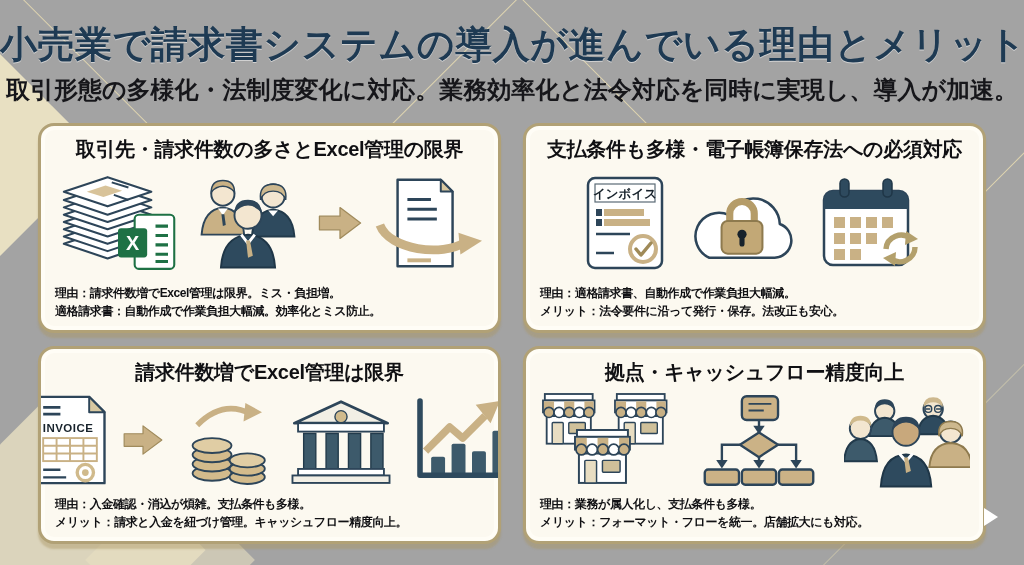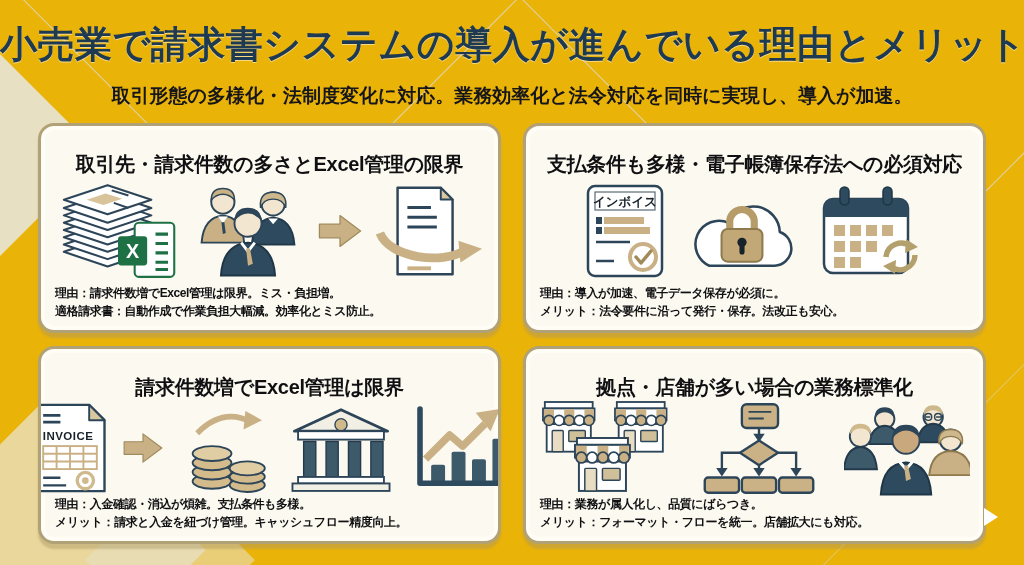--- a/index.html
+++ b/index.html
@@ -1,44 +1,44 @@
 <!DOCTYPE html>
 <html lang="ja"><head>
 <meta charset="utf-8">
 <style>
   * { margin:0; padding:0; box-sizing:border-box; }
   html,body { width:1024px; height:565px; }
   body { font-family:"Liberation Sans","DejaVu Sans",sans-serif; overflow:hidden; }
 
-  .stage { position:relative; width:1024px; height:565px; background:#eab308; overflow:hidden; }
+  .stage { position:relative; width:1024px; height:565px; background:#a3a3a3; overflow:hidden; }
 
   
   .bg-diamond { position:absolute; background:#e8e0c2; transform:rotate(45deg); }
   .bg-diamond.outline { background:transparent; border:1px solid #ddd3af; }
   .bg-d1 { width:150px; height:150px; left:-80px; top:80px; }
   .bg-d2 { width:220px; height:220px; left:-60px; top:440px; opacity:.8; }
   .bg-d3 { width:120px; height:120px; left:110px; top:500px; opacity:.6; }
   .bg-d4 { width:420px; height:420px; left:60px; top:-260px; }
   .bg-d5 { width:520px; height:520px; left:590px; top:-300px; }
   .bg-d6 { width:300px; height:300px; left:880px; top:420px; opacity:.55; }
 
   .header { position:absolute; left:0; top:20px; width:1024px; text-align:center; }
   .title { font-size:37px; font-weight:800; color:#1e3a53; letter-spacing:.5px;
            text-shadow:0 1px 0 rgba(255,255,255,.5); white-space:nowrap; }
-  .subtitle { margin-top:13px; font-size:19px; font-weight:700; color:#16161a; white-space:nowrap; }
+  .subtitle { margin-top:4px; font-size:24px; font-weight:700; color:#16161a; white-space:nowrap; }
 
   .grid { position:absolute; left:38px; top:123px; width:948px;
           display:grid; grid-template-columns:463px 463px; grid-template-rows:210px 198px;
           column-gap:22px; row-gap:13px; }
 
   .card { background:#fcf9f0; border:3px solid #b1a176; border-radius:16px;
           box-shadow: inset 0 0 0 4px #fffdf6, 0 5px 2px rgba(170,150,100,.45);
           display:flex; flex-direction:column; padding:7px 8px 9px; overflow:hidden; }
   .card-title { text-align:center; font-size:20px; font-weight:800; color:#101013;
-                letter-spacing:-.3px; white-space:nowrap; margin-top:18px; }
+                letter-spacing:-.3px; white-space:nowrap; margin-top:3px; }
   .icon-row { flex:1; display:flex; align-items:center; justify-content:center; gap:10px; min-height:0; }
   .icon-row svg { flex:none; }
   .card-text { font-size:12px; font-weight:800; color:#101013; line-height:1.55;
                letter-spacing:-.4px; padding:0 6px; white-space:nowrap; }
 
   .pointer-deco { position:absolute; left:984px; top:508px; width:0; height:0;
                   border-top:9px solid transparent; border-bottom:9px solid transparent;
                   border-left:14px solid #ffffff; }
 </style>
 </head>
@@ -155,21 +155,21 @@
               <rect x="34" y="74" width="11" height="11"></rect>
           </g>
           <g fill="none" stroke="#b3a06c" stroke-width="5.5">
             <path d="M70 74 a15 15 0 0 1 25-10"></path>
             <path d="M99 72 a15 15 0 0 1-25 11"></path>
           </g>
           <path d="M90 56 l12 8 l-13 6z" fill="#b3a06c"></path>
           <path d="M79 91 l-12-8 l13-6z" fill="#b3a06c"></path>
         </svg>
       </div>
-      <div class="card-text">理由：導入が加速、電子データ保存が必須に。</div>
+      <div class="card-text">理由：適格請求書、自動作成で作業負担大幅減。</div>
       <div class="card-text">メリット：法令要件に沿って発行・保存。法改正も安心。</div>
     </section>
 
     <section class="card">
       <h2 class="card-title">請求件数増でExcel管理は限界</h2>
       <div class="icon-row">
         <svg width="82" height="92" viewBox="0 0 84 96">
           <path d="M6 3 h56 l16 16 v74 h-72z" fill="#ffffff" stroke="#2d4559" stroke-width="2.5" stroke-linejoin="round"></path>
           <path d="M62 3 v16 h16z" fill="#d8c8a0" stroke="#2d4559" stroke-width="2" stroke-linejoin="round"></path>
           <path d="M14 14 h18 M14 21 h18" stroke="#2d4559" stroke-width="3"></path>
@@ -221,21 +221,21 @@
           <path d="M14 6 V86 H106" fill="none" stroke="#2e4a5e" stroke-width="6" stroke-linecap="round" stroke-linejoin="round"></path>
           <path d="M20 60 L46 34 L60 46 L84 22" fill="none" stroke="#c9b185" stroke-width="8" stroke-linejoin="round"></path>
           <path d="M74 10 L100 6 L90 30 Z" fill="#c9b185"></path>
         </svg>
       </div>
       <div class="card-text">理由：入金確認・消込が煩雑。支払条件も多様。</div>
       <div class="card-text">メリット：請求と入金を紐づけ管理。キャッシュフロー精度向上。</div>
     </section>
 
     <section class="card">
-      <h2 class="card-title">拠点・店舗が多い場合の業務標準化</h2>
+      <h2 class="card-title">拠点・キャッシュフロー精度向上</h2>
       <div class="icon-row" style="gap:26px">
         <svg width="134" height="96" viewBox="0 0 132 96">
           <defs>
             <g id="store">
               <rect x="2" y="0" width="52" height="7" fill="#ffffff" stroke="#2d4559" stroke-width="2"></rect>
               <rect x="4" y="24" width="48" height="30" fill="#ffffff" stroke="#2d4559" stroke-width="2"></rect>
               <rect x="10" y="31" width="12" height="23" rx="1" fill="#e8ddc2" stroke="#2d4559" stroke-width="1.5"></rect>
               <rect x="28" y="31" width="18" height="12" rx="1" fill="#cfc09a" stroke="#2d4559" stroke-width="1.5"></rect>
               <rect x="0" y="7" width="56" height="13" fill="#ffffff" stroke="#2d4559" stroke-width="2"></rect>
               <rect x="1" y="8" width="11" height="11" fill="#c9b185"></rect>
@@ -284,20 +284,20 @@
           <circle cx="110" cy="40" r="11" fill="#f3e6d0" stroke="#2d4559" stroke-width="2"></circle>
           <path d="M98 44 q-2-15 12-15 q14 0 12 15 q-3-8-12-8 q-9 0-12 8z" fill="#cdb88e" stroke="#8e7a4e" stroke-width="1.5"></path>
           <path d="M88 76 q2-24 22-25 q20 1 22 25z" fill="#c9b185" stroke="#8e7a4e" stroke-width="2"></path>
           <circle cx="64" cy="40" r="14" fill="#c8a87c" stroke="#2d4559" stroke-width="2"></circle>
           <path d="M50 38 q0-14 14-14 q14 0 14 14 q-6-8-14-8 q-8 0-14 8z" fill="#2d4559"></path>
           <path d="M38 96 q2-32 26-33 q24 1 26 33z" fill="#2e4a5e" stroke="#1f3647" stroke-width="2"></path>
           <path d="M57 62 l7 8 l7-8" fill="none" stroke="#ffffff" stroke-width="3"></path>
           <path d="M62 66 l2 16 l5-2 l-3-14z" fill="#c9b185"></path>
         </svg>
       </div>
-      <div class="card-text">理由：業務が属人化し、品質にばらつき。</div>
+      <div class="card-text">理由：業務が属人化し、支払条件も多様。</div>
       <div class="card-text">メリット：フォーマット・フローを統一。店舗拡大にも対応。</div>
     </section>
 
   </div>
 
   <div class="pointer-deco"></div>
 </div>
 
 </body></html>

